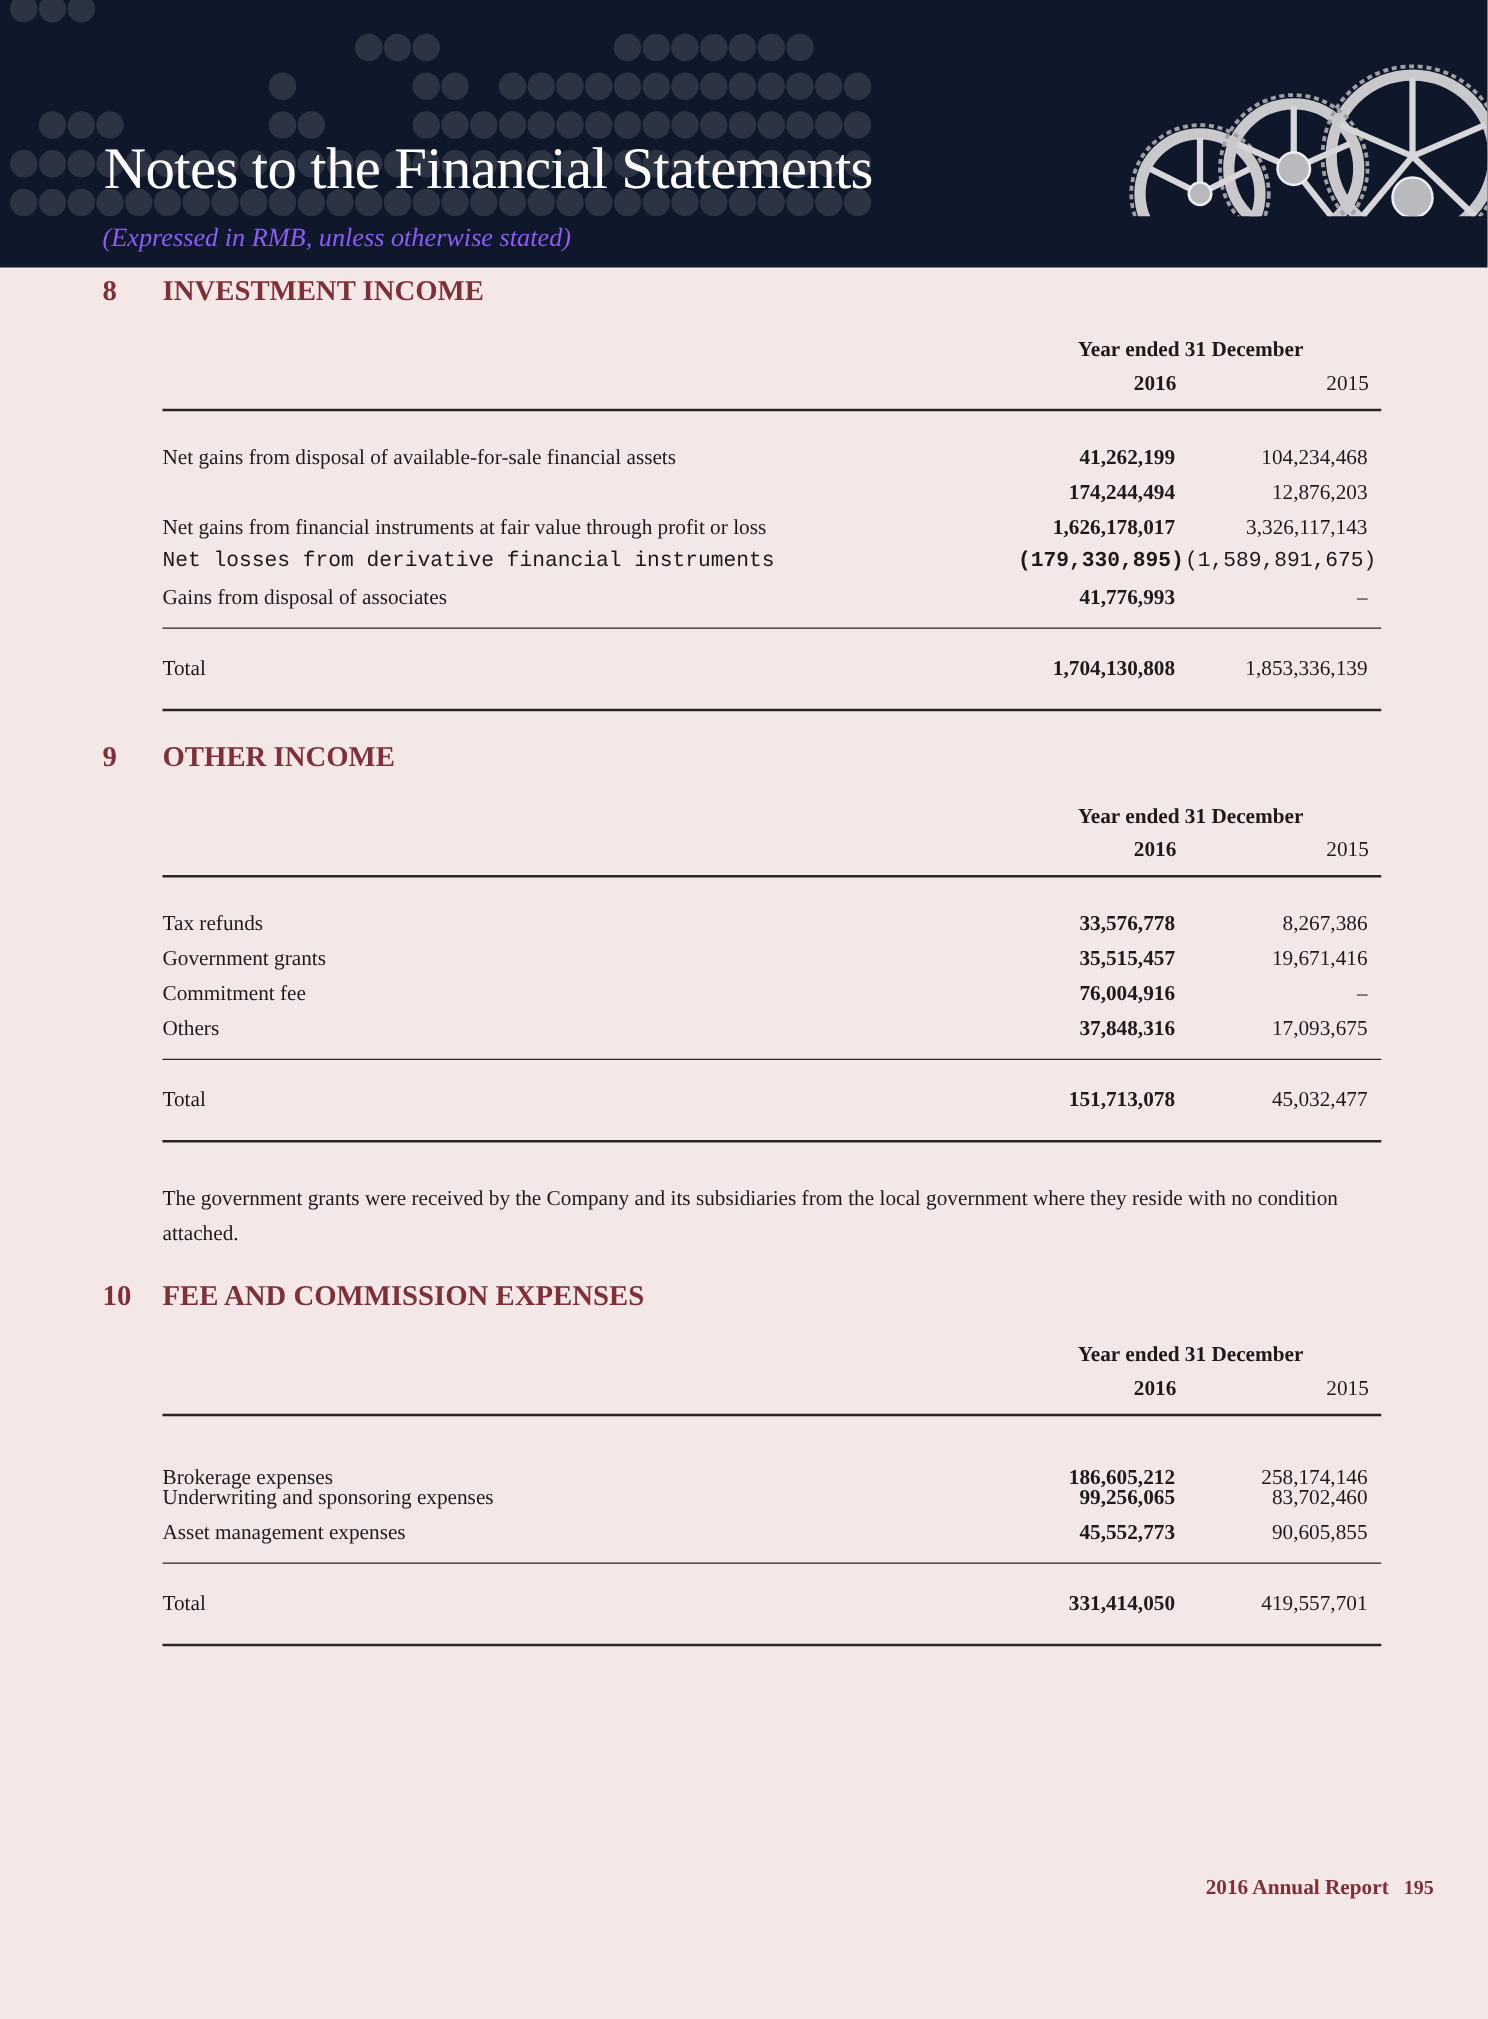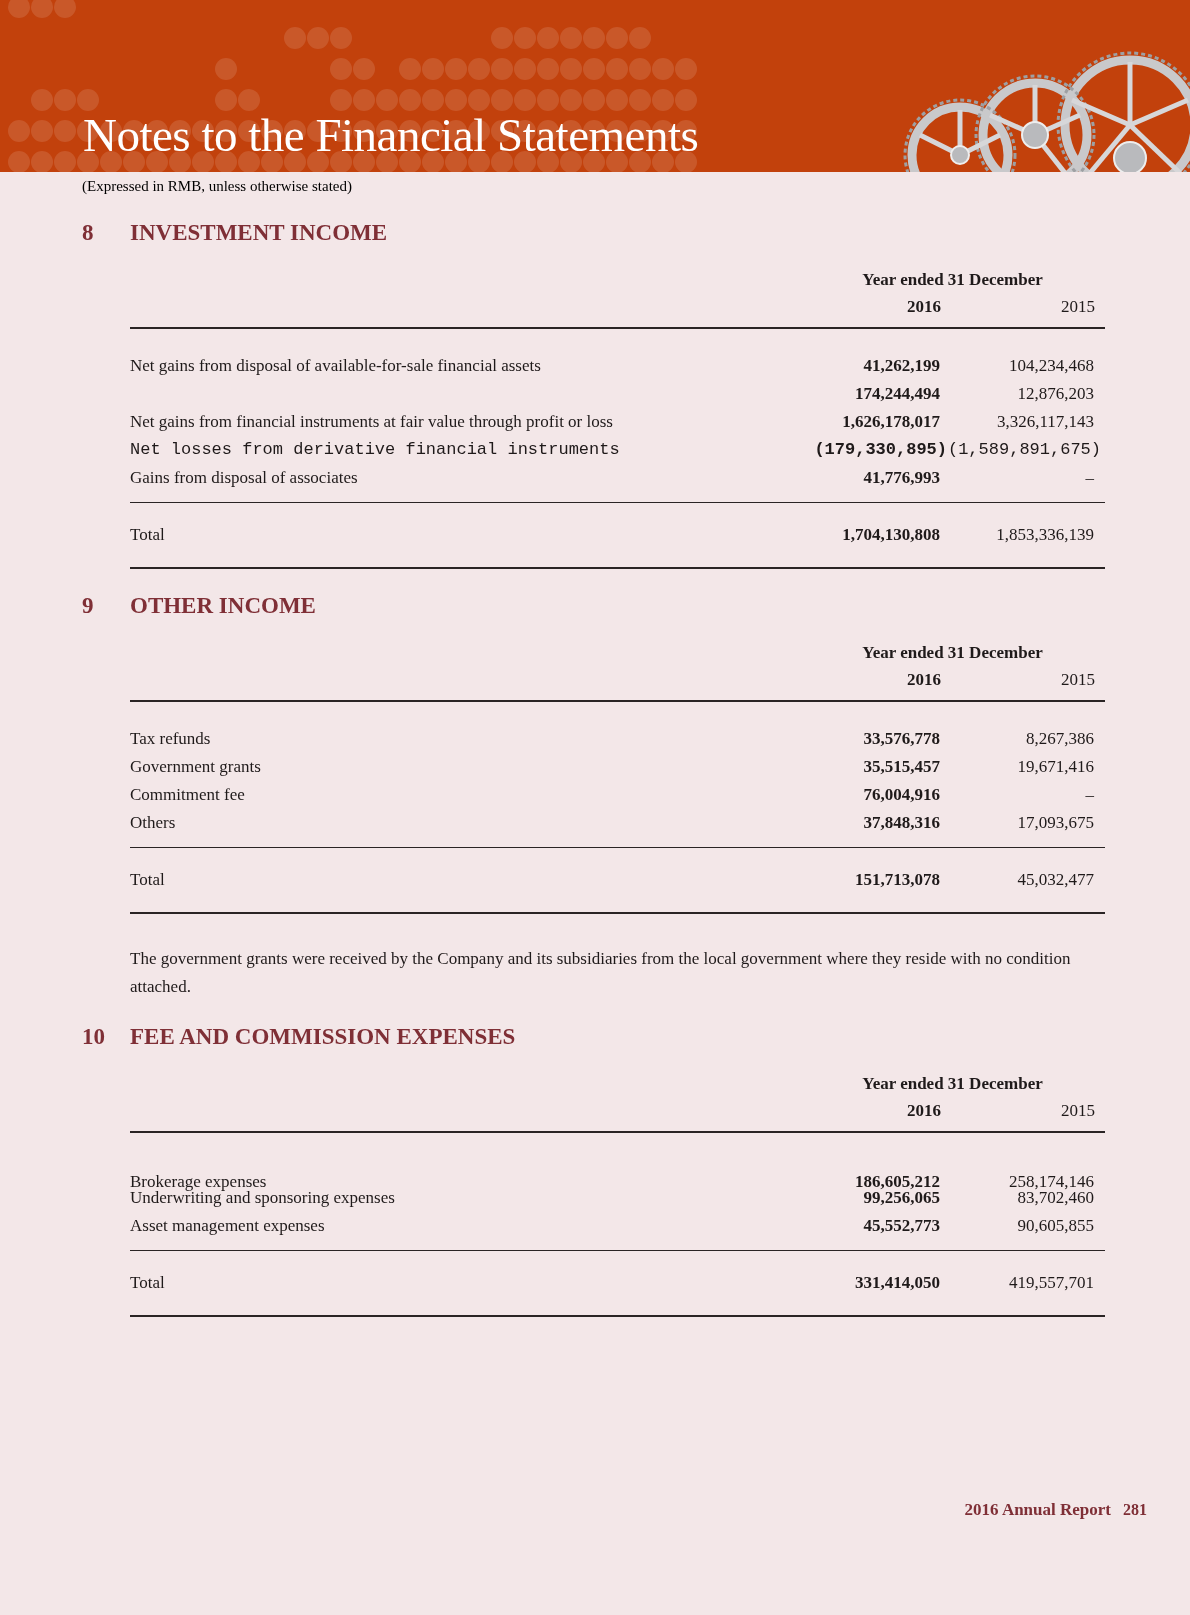--- a/index.html
+++ b/index.html
@@ -2,32 +2,32 @@
 <html><head>
 <meta charset="utf-8">
 <style>
   html, body { margin: 0; padding: 0; }
   body {
     width: 1190px; height: 1615px; position: relative; overflow: hidden;
     background: #f3e7e8; color: #1f1a1a;
     font-family: "Liberation Serif", "DejaVu Serif", serif;
   }
   .banner {
-    position: absolute; left: 0; top: 0; width: 1190px; height: 172px;
-    background: #c2410c; overflow: hidden;
+    position: absolute; left: 0; top: 0; width: 1190px; height: 214px;
+    background: #0f172a; overflow: hidden;
   }
   .dot { position: absolute; width: 22px; height: 22px; border-radius: 50%; background: rgba(255,255,255,0.12); }
   .banner-title {
     position: absolute; left: 83px; top: 108px; margin: 0;
     font-size: 47px; font-weight: normal; color: #ffffff; letter-spacing: -0.5px;
     font-family: "Liberation Serif", serif;
   }
   .gears { position: absolute; right: 0; top: 40px; width: 300px; height: 133px; }
   .subtitle {
-    position: absolute; left: 82px; top: 178px; font-size: 15px; color: #000000;
+    position: absolute; left: 82px; top: 178px; font-style: italic; font-size: 21px; color: #8b5cf6;
   }
   .section { position: absolute; left: 0; width: 1190px; }
   .sec-head { position: absolute; left: 82px; top: 0; font-size: 23px; font-weight: bold; color: #7f2f36; }
   .sec-num { display: inline-block; width: 48px; }
   .col-group {
     position: absolute; left: 800px; width: 305px; text-align: center; font-weight: bold; font-size: 17px;
   }
   .yr { position: absolute; font-size: 17px; text-align: right; width: 130px; }
   .yr.y1 { left: 811px; font-weight: bold; }
   .yr.y2 { left: 965px; }
@@ -307,14 +307,14 @@
   <div class="rule thin" style="top:226px;"></div>
   <div class="row" style="top:249px;">
     <span class="lbl">Total</span>
     <span class="v1">331,414,050</span>
     <span class="v2">419,557,701</span>
   </div>
   <div class="rule thick" style="top:291px;"></div>
 </div>
 
 <div class="footer">
-  <span>2016 Annual Report</span><span class="pg">281</span>
+  <span>2016 Annual Report</span><span class="pg">195</span>
 </div>
 
 </body></html>

